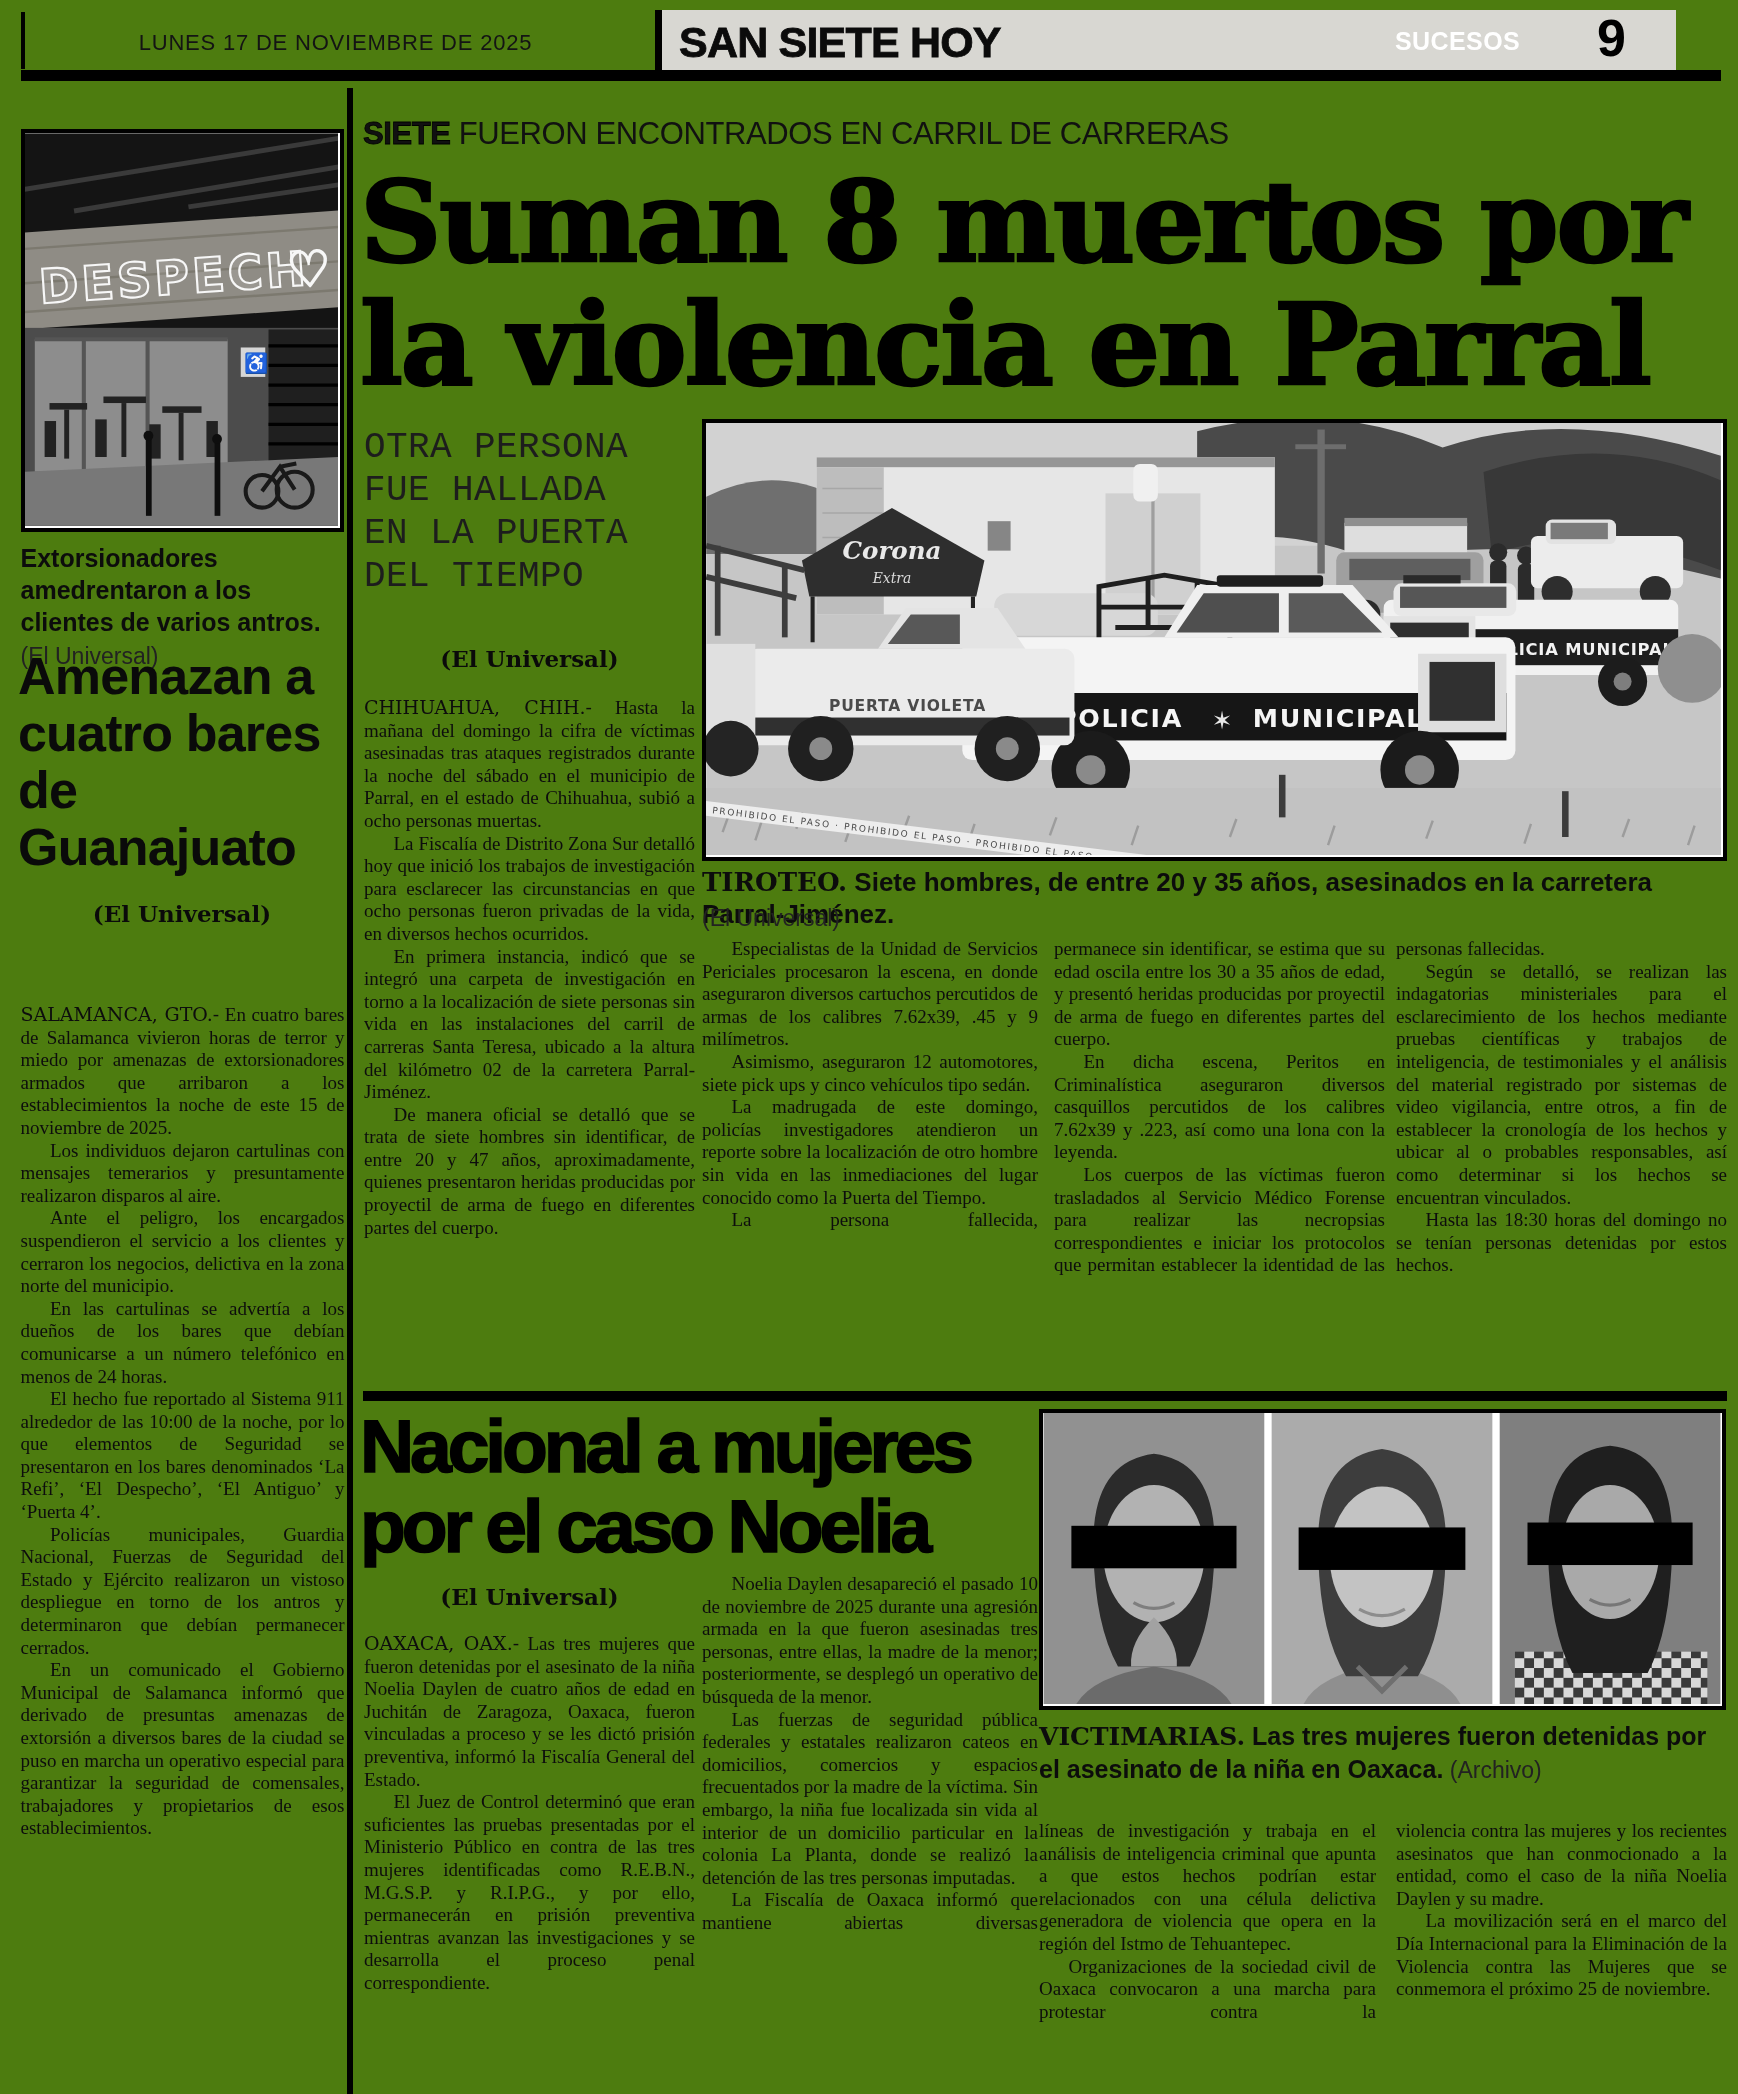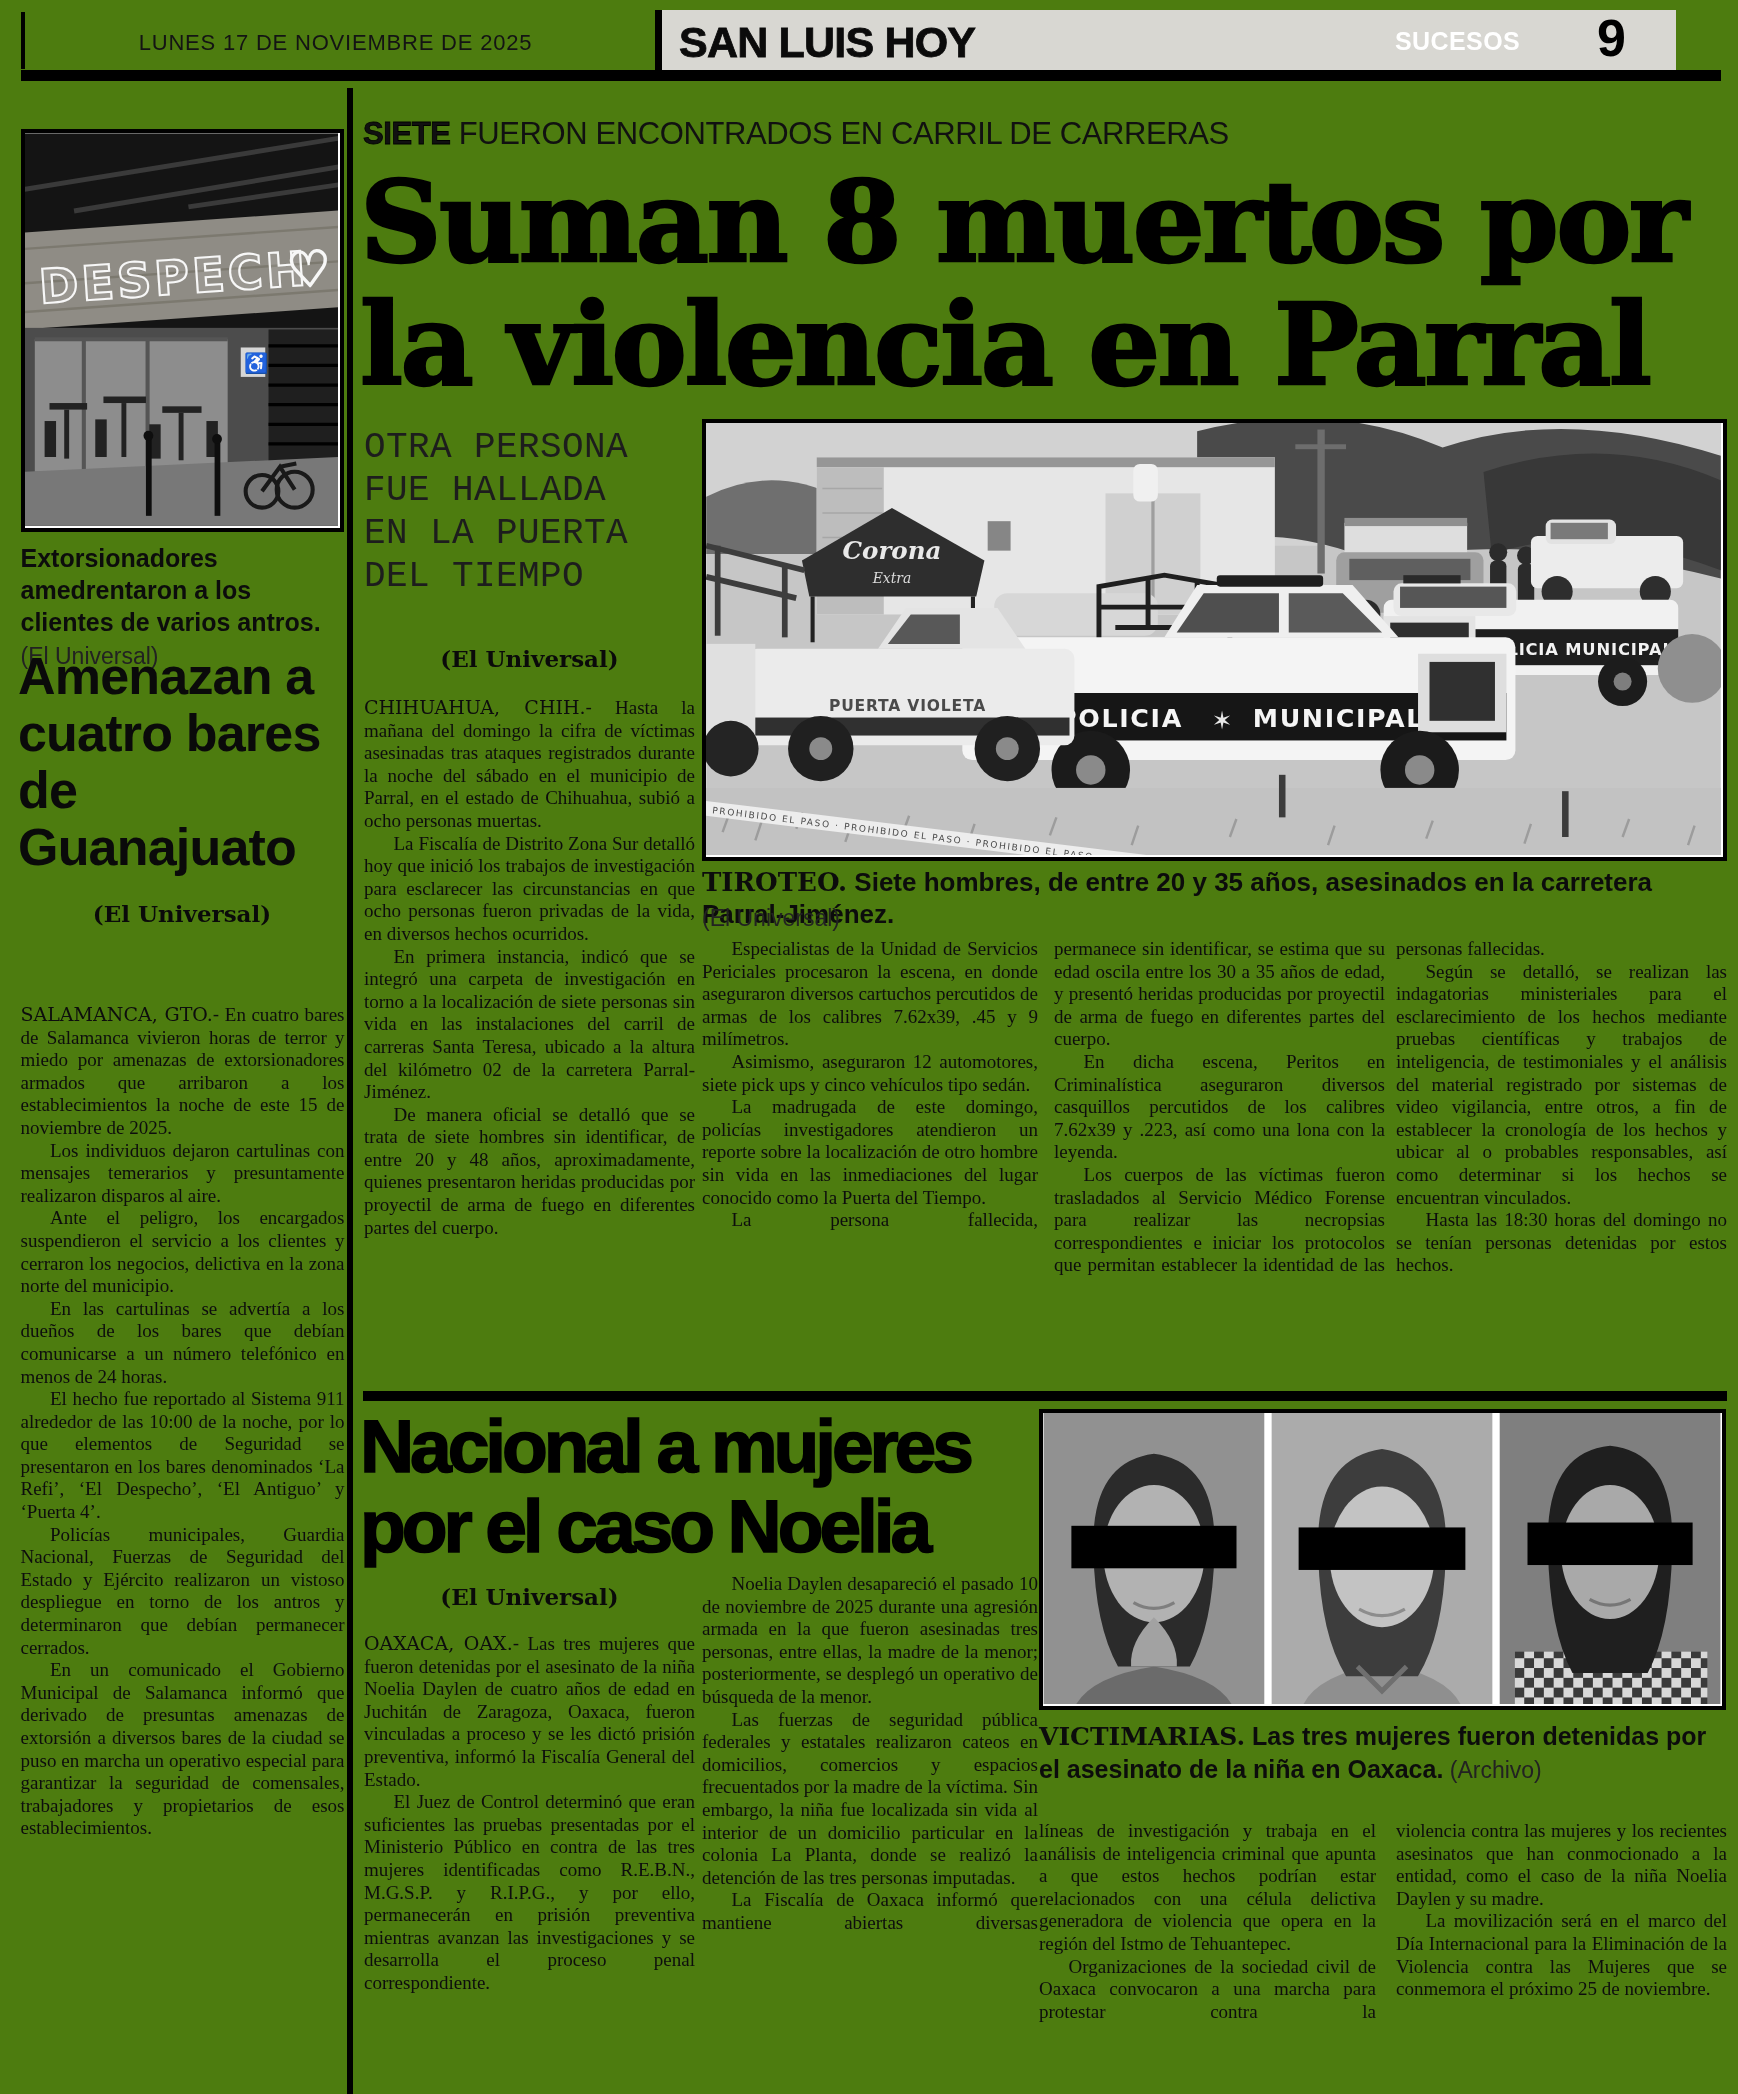--- a/index.html
+++ b/index.html
@@ -54,21 +54,21 @@
 </style>
 </head>
 <body>
 
 <div class="page">
 
   <div class="abs hdr-tick"></div>
   <div class="abs hdr-date sans">LUNES 17 DE NOVIEMBRE DE 2025</div>
   <div class="abs hdr-div"></div>
   <div class="abs hdr-band"></div>
-  <div class="abs masthead sans">SAN LUIS HOY</div>
+  <div class="abs masthead sans">SAN SIETE HOY</div>
   <div class="abs section sans">SUCESOS</div>
   <div class="abs pagenum sans">9</div>
   <div class="abs hdr-rule"></div>
 
   <div class="abs vdiv"></div>
 
   <div class="abs photo" style="left:20.5px;top:129px;width:323px;height:403px;">
     <svg width="313" height="393" viewBox="0 0 383 480">
       <rect width="383" height="480" fill="#141414"></rect>
       <g stroke="#3a3a3a" stroke-width="6">
@@ -155,21 +155,21 @@
     <div>la violencia en Parral</div>
   </div>
 
   <div class="abs subhead">OTRA PERSONA FUE HALLADA EN LA PUERTA DEL TIEMPO</div>
   <div class="abs byline" style="left:364px;top:645px;width:331px;">(El Universal)</div>
 
   <div class="abs bd" style="left:364px;top:696px;width:331px;">
     <p class="noind"><span class="dl">CHIHUAHUA, CHIH.-</span><span> Hasta la mañana del domingo la cifra de víctimas asesinadas tras ataques registrados durante la noche del sábado en el municipio de Parral, en el estado de Chihuahua, subió a ocho personas muertas.</span></p>
     <p>La Fiscalía de Distrito Zona Sur detalló hoy que inició los trabajos de investigación para esclarecer las circunstancias en que ocho personas fueron privadas de la vida, en diversos hechos ocurridos.</p>
     <p>En primera instancia, indicó que se integró una carpeta de investigación en torno a la localización de siete personas sin vida en las instalaciones del carril de carreras Santa Teresa, ubicado a la altura del kilómetro 02 de la carretera Parral- Jiménez.</p>
-    <p>De manera oficial se detalló que se trata de siete hombres sin identificar, de entre 20 y 48 años, aproximadamente, quienes presentaron heridas producidas por proyectil de arma de fuego en diferentes partes del cuerpo.</p>
+    <p>De manera oficial se detalló que se trata de siete hombres sin identificar, de entre 20 y 47 años, aproximadamente, quienes presentaron heridas producidas por proyectil de arma de fuego en diferentes partes del cuerpo.</p>
   </div>
 
   <div class="abs photo" style="left:702px;top:419px;width:1025px;height:442px;">
     <svg width="1015" height="432" viewBox="0 0 1240 528">
       <rect width="1240" height="528" fill="#c6c6c6"></rect>
       <rect width="1240" height="150" fill="#d2d2d2"></rect>
       <path d="M600 10 Q760 -30 900 30 Q1050 -20 1240 40 L1240 190 Q1000 130 820 170 Q700 120 600 150 Z" fill="#4a4a4a"></path>
       <path d="M950 60 Q1100 10 1240 70 L1240 180 Q1080 120 960 160 Z" fill="#383838"></path>
       <path d="M0 90 Q80 50 160 90 L160 160 L0 160 Z" fill="#6f6f6f"></path>
 

